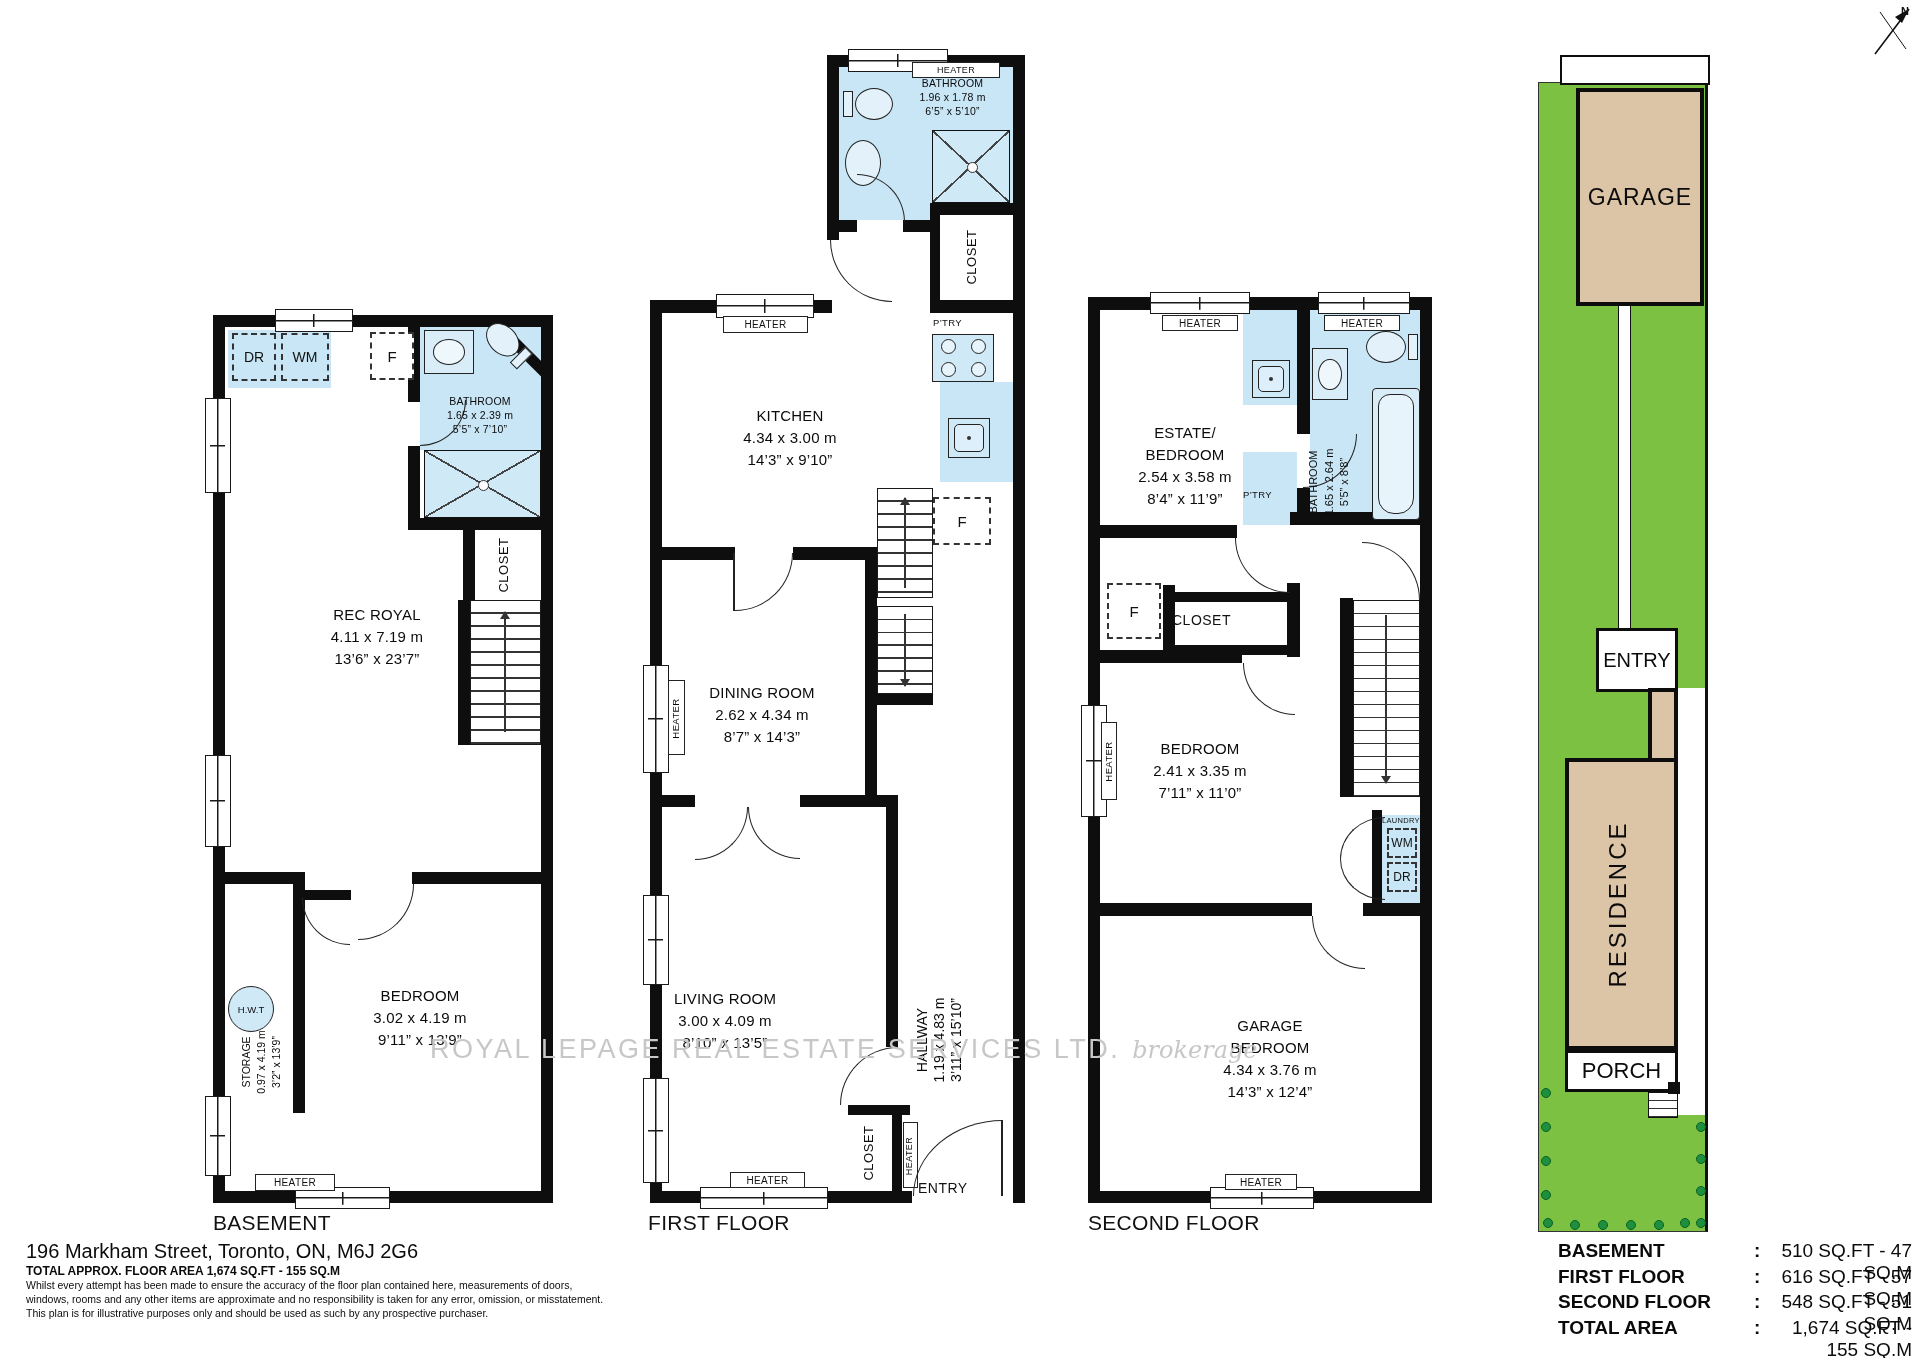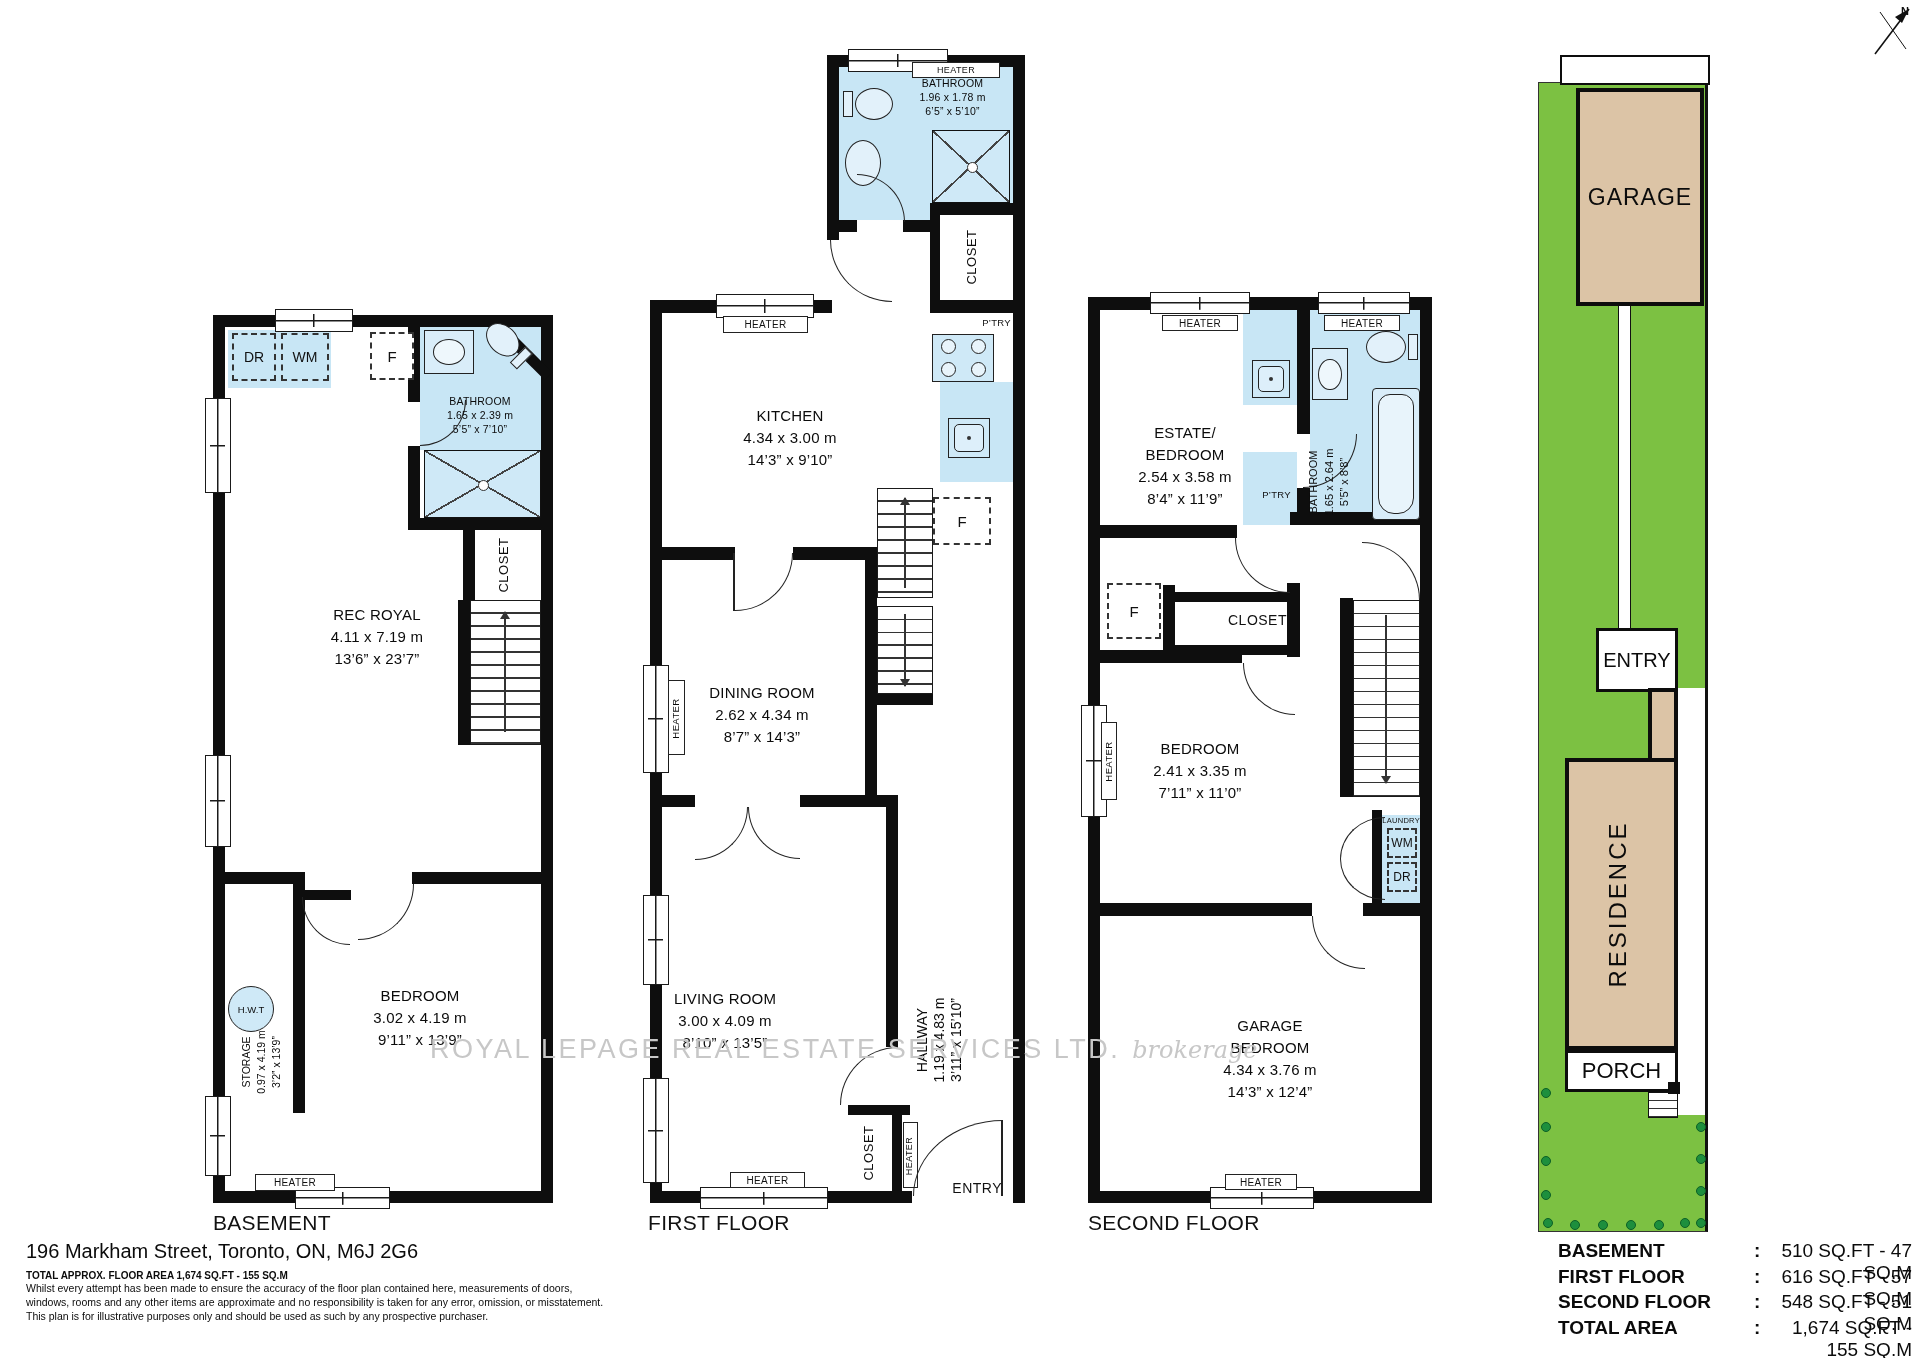--- a/index.html
+++ b/index.html
@@ -40,36 +40,36 @@
   .ksink:before{content:"";position:absolute;inset:5px;border:1.2px solid #222;border-radius:5px;background:#ddeffa}
   .ksink:after{content:"";position:absolute;left:50%;top:50%;width:4px;height:4px;margin:-2px;border-radius:50%;background:#333}
   .shower{position:absolute;border:1.8px solid #111;background-color:#cfe9f7;background-image:linear-gradient(to top right,transparent calc(50% - .9px),#444 calc(50% - .9px) calc(50% + .9px),transparent calc(50% + .9px)),linear-gradient(to bottom right,transparent calc(50% - .9px),#444 calc(50% - .9px) calc(50% + .9px),transparent calc(50% + .9px))}
   .shower:after{content:"";position:absolute;left:50%;top:50%;width:9px;height:9px;margin:-4.5px;border-radius:50%;background:#fff;border:1.2px solid #333}
   .tub{position:absolute;border:1.5px solid #222;background:#d9edf9;border-radius:4px}
   .tub:before{content:"";position:absolute;inset:5px;border:1.3px solid #222;border-radius:12px 12px 16px 16px;background:#e8f4fb}
   .stove{position:absolute;border:1.4px solid #222;background:#cfe9f7;display:grid;grid-template-columns:1fr 1fr;place-items:center}
   .stove i{width:15px;height:15px;border:1.5px solid #222;border-radius:50%;background:#e8f4fb}
   .hwt{position:absolute;border:1.5px solid #222;border-radius:50%;background:#cfe9f7;display:flex;align-items:center;justify-content:center;font-size:9.5px}
   .flabel{position:absolute;font-size:21px;color:#111;letter-spacing:.3px}
-  .slabel{position:absolute;font-size:9.5px;letter-spacing:.3px;text-align:right;color:#111}
+  .slabel{position:absolute;font-size:9.5px;letter-spacing:.3px;text-align:left;color:#111}
   .lot{position:absolute;background:var(--lawn,#7cc142);border:1px solid #333;border-right:3px solid #111}
   .bldg{position:absolute;background:var(--bld,#dcc4a6);border:4px solid #0d0d0d;display:flex;align-items:center;justify-content:center}
   .sitebox{position:absolute;background:#fff;border:3px solid #0d0d0d;display:flex;align-items:center;justify-content:center}
   .bush{position:absolute;width:10px;height:10px;border-radius:50%;background:var(--bush,#1d8f3d);border:1.2px solid #0c5f26}
   .steps{position:absolute;border:1.2px solid #111;background-color:#fff;background-image:repeating-linear-gradient(to bottom,transparent 0 7px,#333 7px 8.2px)}
   .watermark{position:absolute;left:430px;top:1034px;width:720px;text-align:center;font-size:27px;letter-spacing:2.5px;color:var(--wm,#c7c7c7);white-space:nowrap;z-index:40;pointer-events:none}
   .watermark .wm2{font-family:"DejaVu Serif",serif;font-style:italic;font-size:24px;letter-spacing:0;margin-left:12px}
   .atable{position:absolute;left:1558px;top:1240px;width:354px}
   .arow{display:flex;align-items:baseline;height:25.5px;font-size:19px}
   .arow .al{font-weight:600;width:196px}
   .arow .ac{width:16px;font-weight:600}
   .arow .av{flex:1;text-align:right}
   .info{position:absolute;left:26px;top:1240px;width:640px}
   .info .addr{font-size:20px;font-weight:500}
-  .info .tot{font-size:10px;font-weight:700;margin-top:7px}
+  .info .tot{font-size:12px;font-weight:700;margin-top:1px}
   .info .dsc{font-size:10.5px;line-height:13px;margin-top:1px}
   .info .dsc:first-of-type{margin-top:6px}
 </style>
 </head>
 <body>
 
 <div id="canvas">
 
   <div>
     <div class="bluebg" style="left:228px;top:330px;width:103px;height:58px"></div>

